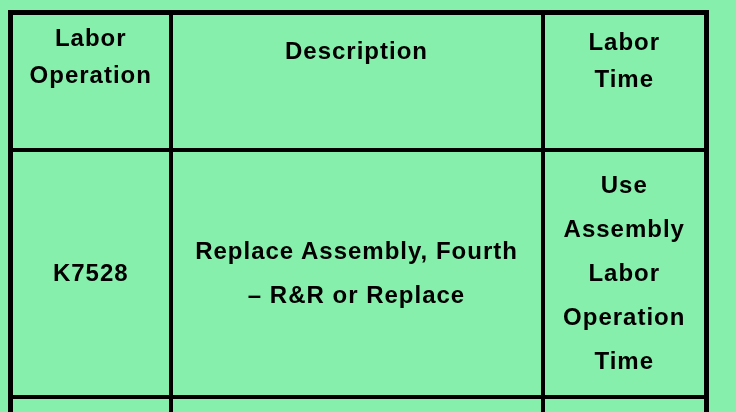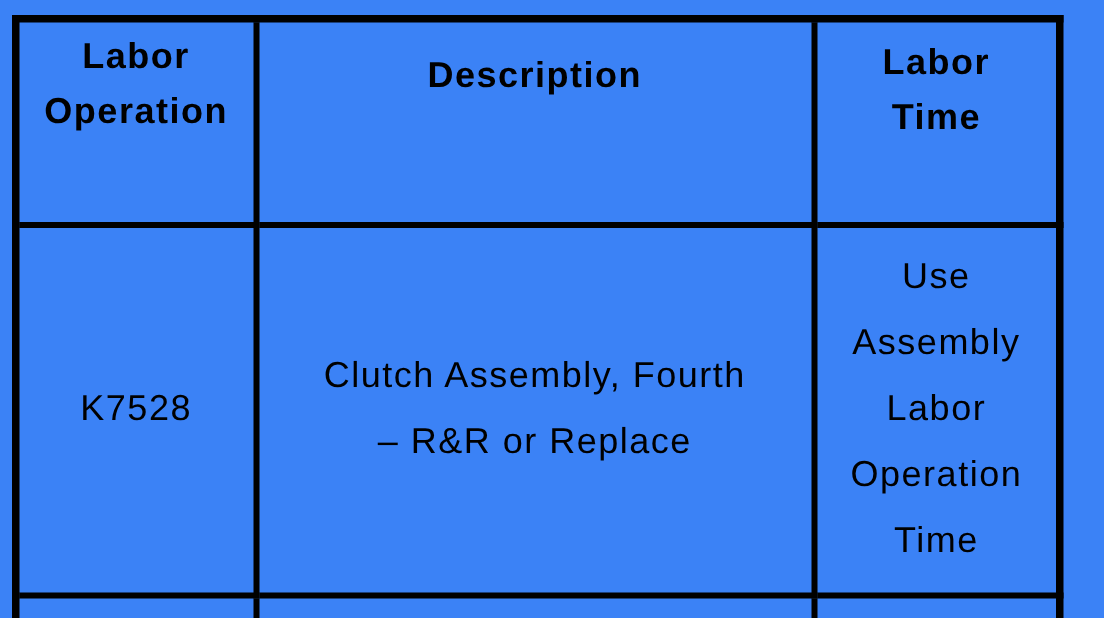--- a/index.html
+++ b/index.html
@@ -4,21 +4,21 @@
 <style>
   html, body {
     margin: 0;
     padding: 0;
     background: #ffffff;
   }
   .page {
     position: relative;
     width: 736px;
     height: 412px;
-    background: #3b82f6;
+    background: #86efac;
     overflow: hidden;
     font-family: "Liberation Sans", sans-serif;
     color: #000000;
   }
   table.labor-table {
     position: absolute;
     left: 8px;
     top: 10px;
     width: 696px;
     border-collapse: collapse;
@@ -44,21 +44,21 @@
     font-weight: bold;
     vertical-align: top;
     line-height: 37px;
   }
   th.th-labor-op { padding-top: 4px; }
   th.th-desc     { padding-top: 17px; margin-left: 42px; }
   th.th-time     { padding-top: 8px; }
 
   tr.data-row { height: 247px; }
   tr.data-row td {
-    font-weight: normal;
+    font-weight: bold;
     vertical-align: middle;
     line-height: 44px;
   }
 
   tr.stub-row { height: 20px; }
   tr.stub-row td {
     border-bottom: none;
   }
   .line { display: block; }
 </style>
@@ -86,21 +86,21 @@
           <span class="line">Time</span>
         </th>
       </tr>
     </thead>
     <tbody>
       <tr class="data-row">
         <td>
           <span class="line">K7528</span>
         </td>
         <td>
-          <span class="line">Clutch Assembly, Fourth</span>
+          <span class="line">Replace Assembly, Fourth</span>
           <span class="line">– R&amp;R or Replace</span>
         </td>
         <td>
           <span class="line">Use</span>
           <span class="line">Assembly</span>
           <span class="line">Labor</span>
           <span class="line">Operation</span>
           <span class="line">Time</span>
         </td>
       </tr>

